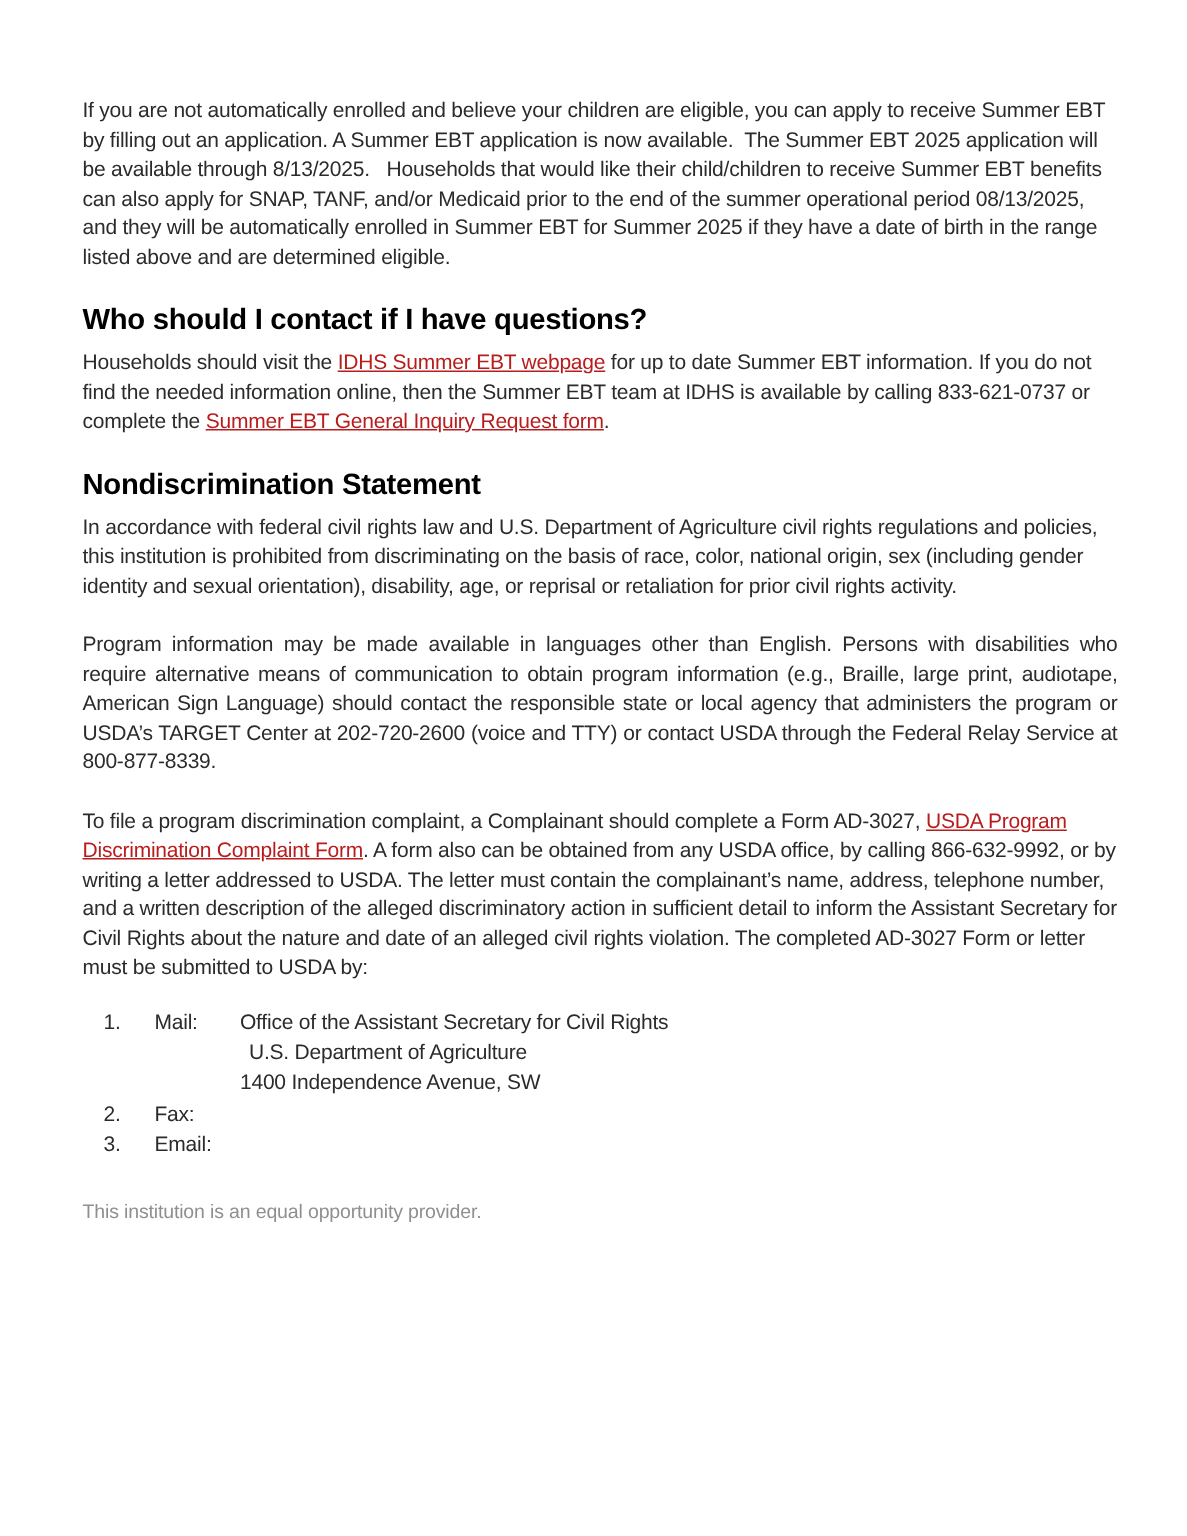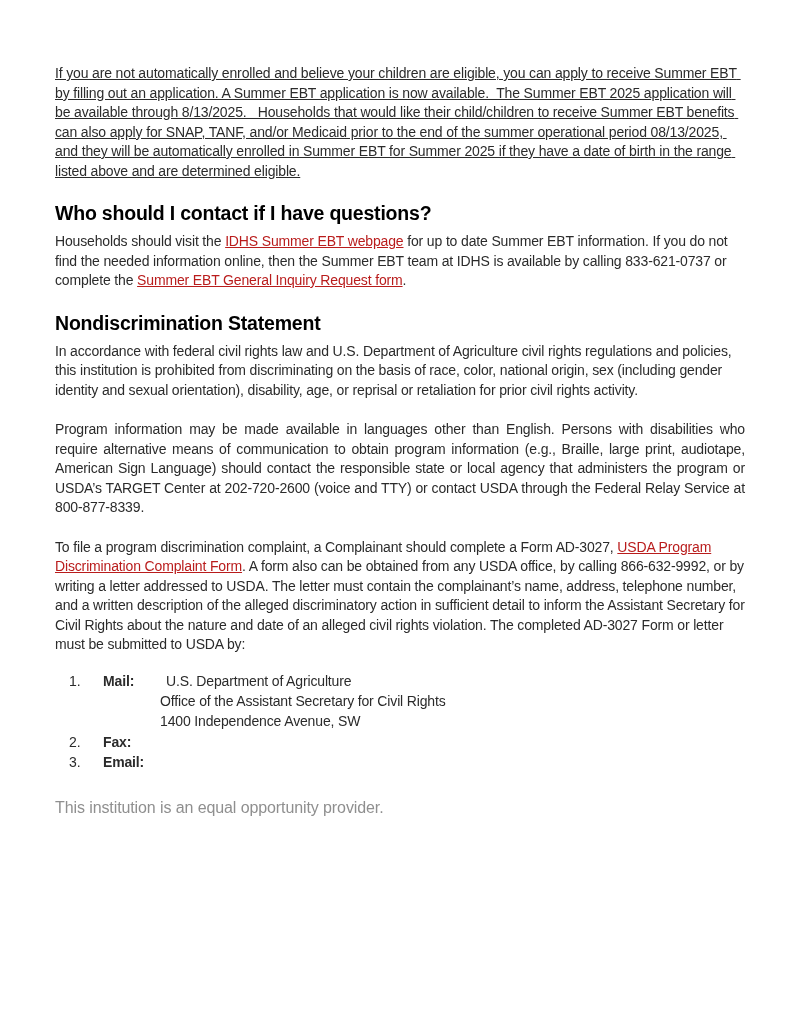--- a/index.html
+++ b/index.html
@@ -21,21 +21,20 @@
     color: #2b2b2b;
     font-size: 14px;
     line-height: 19.5px;
     letter-spacing: -0.15px;
   }
   .para {
     margin: 0 0 14px 0;
   }
   .para.prewrap {
     white-space: pre-wrap;
-    text-decoration: underline;
   }
   .para.justify {
     text-align: justify;
   }
   .para.gap-lg {
     margin-bottom: 20px;
   }
   .para.gap-md {
     margin-bottom: 16px;
   }
@@ -64,39 +63,39 @@
     align-items: flex-start;
     line-height: 20.4px;
   }
   .submit-item .num {
     width: 19px;
     flex: 0 0 19px;
   }
   .submit-item .label {
     width: 57px;
     flex: 0 0 57px;
-    font-weight: 700;
+    font-weight: 400;
     padding-left: 15px;
   }
   .submit-item .value {
     flex: 1 1 auto;
   }
   .value .vline {
     display: block;
   }
   .value .vline.first-pad {
     padding-left: 6px;
   }
   .email-gap {
     padding-left: 6px;
   }
   .footer-note {
     margin: 25px 0 0 0;
     color: #8f8f8f;
-    font-size: 16px;
+    font-size: 13px;
     letter-spacing: -0.1px;
   }
 </style>
 </head>
 <body>
 
 <main class="page">
 
   <p class="para prewrap gap-lg">If you are not automatically enrolled and believe your children are eligible, you can apply to receive Summer EBT by filling out an application. A Summer EBT application is now available.  The Summer EBT 2025 application will be available through 8/13/2025.   Households that would like their child/children to receive Summer EBT benefits can also apply for SNAP, TANF, and/or Medicaid prior to the end of the summer operational period 08/13/2025, and they will be automatically enrolled in Summer EBT for Summer 2025 if they have a date of birth in the range listed above and are determined eligible.</p>
 
@@ -113,22 +112,22 @@
     <p class="para justify gap-lg">Program information may be made available in languages other than English. Persons with disabilities who require alternative means of communication to obtain program information (e.g., Braille, large print, audiotape, American Sign Language) should contact the responsible state or local agency that administers the program or USDA’s TARGET Center at 202-720-2600 (voice and TTY) or contact USDA through the Federal Relay Service at 800-877-8339.</p>
 
     <p class="para gap-md"><span>To file a program discrimination complaint, a Complainant should complete a Form AD-3027, </span><a class="doc-link">USDA Program Discrimination Complaint Form</a><span>. A form also can be obtained from any USDA office, by calling 866-632-9992, or by writing a letter addressed to USDA. The letter must contain the complainant’s name, address, telephone number, and a written description of the alleged discriminatory action in sufficient detail to inform the Assistant Secretary for Civil Rights about the nature and date of an alleged civil rights violation. The completed AD-3027 Form or letter must be submitted to USDA by:</span></p>
 
     <div class="submit-list">
 
       <div class="submit-item">
         <span class="num">1.</span>
         <span class="label">Mail:</span>
         <span class="value">
+          <span class="vline">Office of the Assistant Secretary for Civil Rights</span>
           <span class="vline first-pad">U.S. Department of Agriculture</span>
-          <span class="vline">Office of the Assistant Secretary for Civil Rights</span>
           <span class="vline">1400 Independence Avenue, SW</span>
         </span>
       </div>
 
       <div class="submit-item">
         <span class="num">2.</span>
         <span class="label">Fax:</span>
       </div>
 
       <div class="submit-item">

